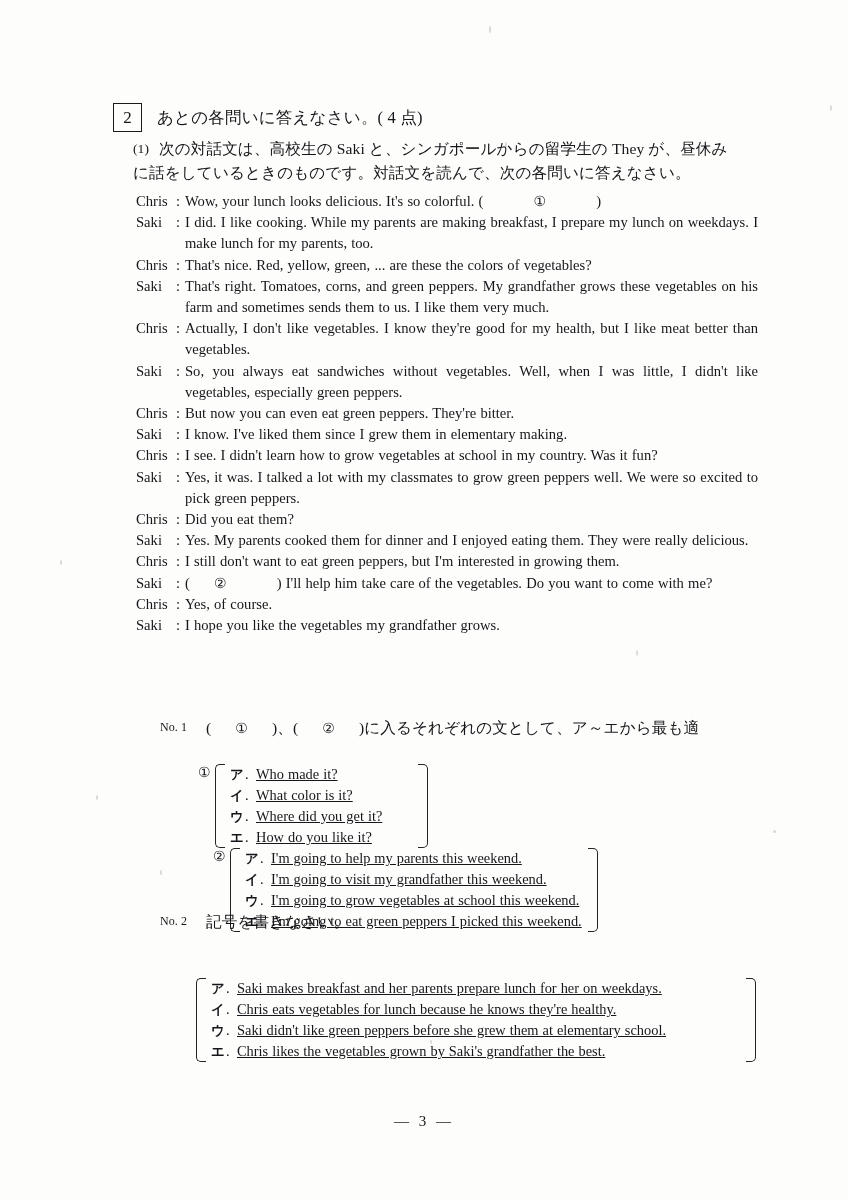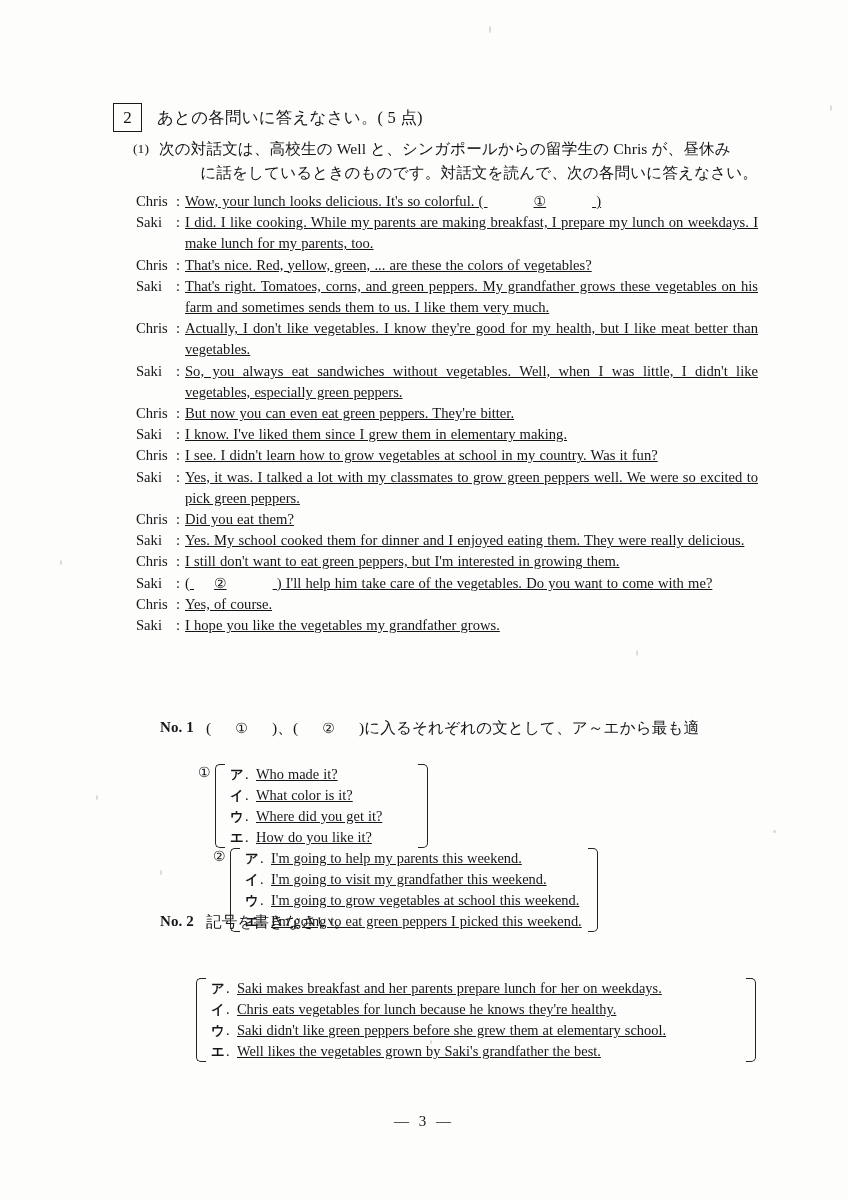--- a/index.html
+++ b/index.html
@@ -71,21 +71,21 @@
   .subq .marker {
     position: absolute;
     left: 0;
     top: 0;
     font-size: 13.5px;
   }
   .subq .body {
     margin-left: 26px;
     text-indent: 0;
   }
-  .subq .body .l2 { display: block; text-align: right; }
+  .subq .body .l2 { display: block; }
 
   
   .dialogue {
     position: absolute;
     left: 136px;
     top: 191px;
     width: 622px;
   }
   .turn {
     position: relative;
@@ -104,21 +104,20 @@
     position: absolute;
     left: 40px;
     top: 0;
   }
   .turn .said {
     display: block;
     margin-left: 49px;
     text-align: justify;
     text-align-last: left;
     word-spacing: .5px;
-    text-decoration: underline;
   }
   .turn .said.j {
     text-align: justify;
   }
   .gap {
     display: inline-block;
     width: 46px;
   }
   .gap-sm { display: inline-block; width: 20px; }
   .circnum { font-size: 14px; }
@@ -128,23 +127,22 @@
     position: absolute;
     width: 600px;
     font-size: 15.6px;
     line-height: 23.6px;
     letter-spacing: .1px;
   }
   .numq .nlabel {
     position: absolute;
     left: 0;
     top: 0;
-    font-size: 15px;
+    font-size: 12px;
     white-space: nowrap;
-    font-weight: bold;
   }
   .numq .ntext {
     margin-left: 46px;
     display: block;
   }
   .numq .ntext .l2 { display: block; }
 
   
   .choices {
     position: absolute;
@@ -230,27 +228,27 @@
   <div class="speck" style="left:505px;top:142px;width:2px;height:5px;"></div>
   <div class="speck" style="left:60px;top:560px;width:2px;height:5px;"></div>
   <div class="speck" style="left:636px;top:650px;width:2px;height:6px;"></div>
   <div class="speck" style="left:96px;top:795px;width:2px;height:5px;"></div>
   <div class="speck" style="left:773px;top:830px;width:3px;height:3px;"></div>
   <div class="speck" style="left:160px;top:870px;width:2px;height:5px;"></div>
   <div class="speck" style="left:430px;top:1040px;width:2px;height:4px;"></div>
 
   <div class="q-header">
     <div class="q-box">2</div>
-    <div class="q-header-text">あとの各問いに答えなさい。( 5 点)</div>
+    <div class="q-header-text">あとの各問いに答えなさい。( 4 点)</div>
   </div>
 
   <div class="subq">
     <span class="marker">(1)</span>
     <span class="body">
-      <span class="l1">次の対話文は、高校生の Well と、シンガポールからの留学生の Chris が、昼休み</span>
+      <span class="l1">次の対話文は、高校生の Saki と、シンガポールからの留学生の They が、昼休み</span>
       <span class="l2">に話をしているときのものです。対話文を読んで、次の各問いに答えなさい。</span>
     </span>
   </div>
 
   <div class="dialogue">
 
     <div class="turn">
       <span class="who">Chris</span>
       <span class="colon">:</span>
       <span class="said"><span>Wow, your lunch looks delicious.  It's so colorful.  ( </span><span class="gap"></span><span class="circnum">①</span><span class="gap"></span><span> )</span></span>
@@ -312,21 +310,21 @@
 
     <div class="turn">
       <span class="who">Chris</span>
       <span class="colon">:</span>
       <span class="said">Did you eat them?</span>
     </div>
 
     <div class="turn">
       <span class="who">Saki</span>
       <span class="colon">:</span>
-      <span class="said j">Yes.  My school cooked them for dinner and I enjoyed eating them.  They were really delicious.</span>
+      <span class="said j">Yes.  My parents cooked them for dinner and I enjoyed eating them.  They were really delicious.</span>
     </div>
 
     <div class="turn">
       <span class="who">Chris</span>
       <span class="colon">:</span>
       <span class="said">I still don't want to eat green peppers, but I'm interested in growing them.</span>
     </div>
 
     <div class="turn">
       <span class="who">Saki</span>
@@ -432,21 +430,21 @@
         <span class="ctext">Chris eats vegetables for lunch because he knows they're healthy.</span>
       </div>
       <div class="choice">
         <span class="kana">ウ</span>
         <span class="dot">.</span>
         <span class="ctext just">Saki didn't like green peppers before she grew them at elementary school.</span>
       </div>
       <div class="choice">
         <span class="kana">エ</span>
         <span class="dot">.</span>
-        <span class="ctext">Well likes the vegetables grown by Saki's grandfather the best.</span>
+        <span class="ctext">Chris likes the vegetables grown by Saki's grandfather the best.</span>
       </div>
     </div>
     <div class="bracket right"></div>
   </div>
 
   <div class="pagenum">— 3 —</div>
 
 </div>
 
 </body></html>

